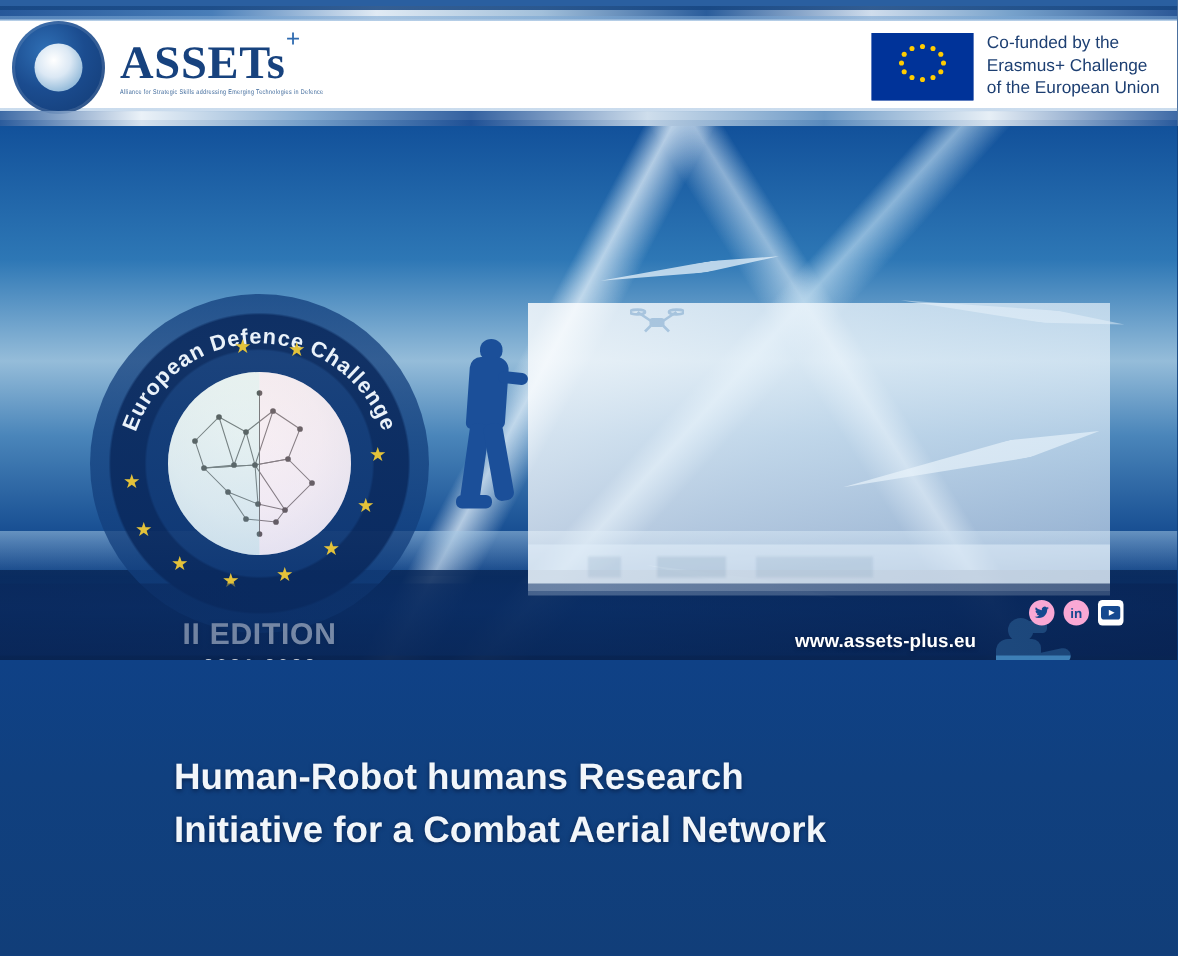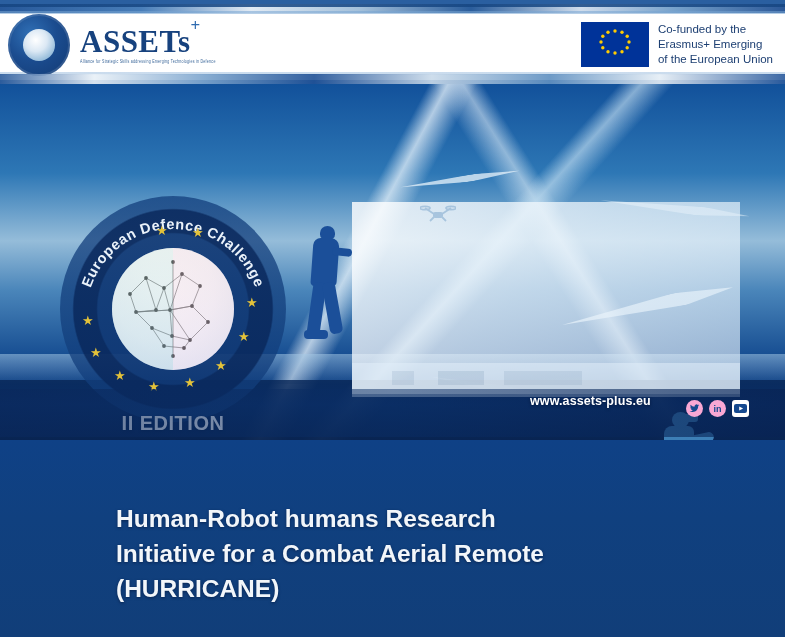--- a/index.html
+++ b/index.html
@@ -198,21 +198,21 @@
     position: absolute; left: 0; top: 305px; width: 785px; height: 48px;
     display: flex; align-items: center;
     background: linear-gradient(90deg, rgba(10,40,92,.62), rgba(10,45,100,.5) 50%, rgba(8,35,84,.66));
   }
   .hashtag {
     position:absolute; left: 72px; top: 398px;
     font-size: 13.5px; font-weight: 700; color: #ffffff; letter-spacing: .1px;
     text-shadow: 0 1px 3px rgba(0,20,55,.85);
   }
   .site {
-    position:absolute; left: 530px; top: 394px;
+    position:absolute; left: 530px; top: 420px;
     font-size: 12.5px; font-weight: 700; color: #ffffff; letter-spacing: .1px;
     text-shadow: 0 1px 3px rgba(0,20,55,.85);
   }
   .socials { position:absolute; left: 686px; top: 400px; display: flex; gap: 6px; align-items: center; }
   .sico {
     width: 17px; height: 17px; border-radius: 50%;
     background: #f9a8d4; display:flex; align-items:center; justify-content:center;
     color: #15498f; font-size: 9px; font-weight: 700;
   }
   .sico.yt { border-radius: 3px; background: #ffffff; }
@@ -263,21 +263,21 @@
             <circle cx="27" cy="29.7" r="1.7"></circle>
             <circle cx="21.8" cy="25.8" r="1.7"></circle>
             <circle cx="20" cy="20" r="1.7"></circle>
             <circle cx="21.8" cy="14.2" r="1.7"></circle>
             <circle cx="27" cy="10.3" r="1.7"></circle>
           </g>
         </svg>
       </div>
       <div class="eu-text">
         <div>Co-funded by the</div>
-        <div>Erasmus+ Emerging</div>
+        <div>Erasmus+ Challenge</div>
         <div>of the European Union</div>
       </div>
     </div>
 
     <div class="hdr-bot-band"></div>
   </div>
 
   <div class="banner">
     <div class="bg-layer bg-sky"></div>
     <div class="bg-layer bg-planes"></div>
@@ -407,18 +407,17 @@
       <svg width="13" height="11" viewBox="0 0 20 14" aria-hidden="true">
         <rect x="0" y="0" width="20" height="14" rx="3.2" fill="#15498f"></rect>
         <polygon points="8,4 14,7 8,10" fill="#ffffff"></polygon>
       </svg>
     </div>
   </div>
 
   <div class="titleblock">
     <div class="proj-title">
       <span>Human-Robot humans Research</span>
-      <span>Initiative for a Combat Aerial Remote</span>
-      <span>(HURRICANE)</span>
+      <span>Initiative for a Combat Aerial Network</span>
     </div>
   </div>
 
 </div>
 
 </body></html>

